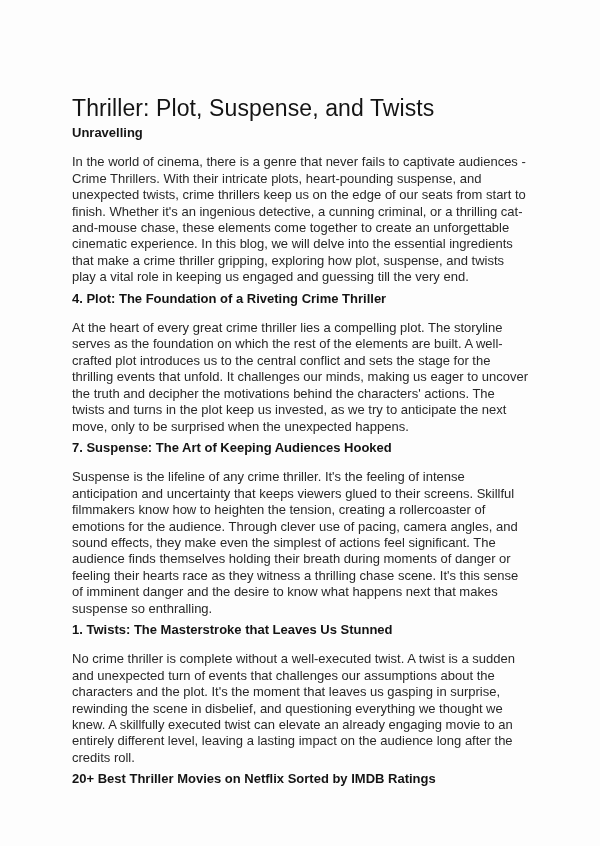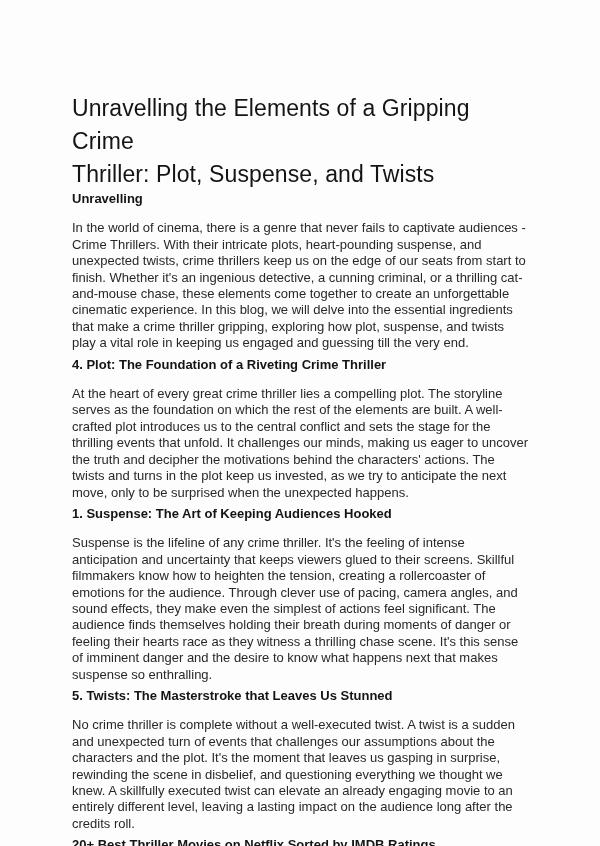--- a/index.html
+++ b/index.html
@@ -52,41 +52,40 @@
   section {
     margin: 0;
   }
 </style>
 </head>
 <body>
 
 <div class="page">
 
   <h1 class="doc-title">
-    <span class="title-line">Unravelling the Elements of a Gripping Crime</span>
     <span class="title-line">Thriller: Plot, Suspense, and Twists</span>
   </h1>
 
   <section>
     <h2 class="doc-heading first">Unravelling</h2>
     <p class="doc-paragraph">In the world of cinema, there is a genre that never fails to captivate audiences - Crime Thrillers. With their intricate plots, heart-pounding suspense, and unexpected twists, crime thrillers keep us on the edge of our seats from start to finish. Whether it's an ingenious detective, a cunning criminal, or a thrilling cat-and-mouse chase, these elements come together to create an unforgettable cinematic experience. In this blog, we will delve into the essential ingredients that make a crime thriller gripping, exploring how plot, suspense, and twists play a vital role in keeping us engaged and guessing till the very end.</p>
   </section>
 
   <section>
     <h2 class="doc-heading">4. Plot: The Foundation of a Riveting Crime Thriller</h2>
     <p class="doc-paragraph">At the heart of every great crime thriller lies a compelling plot. The storyline serves as the foundation on which the rest of the elements are built. A well-crafted plot introduces us to the central conflict and sets the stage for the thrilling events that unfold. It challenges our minds, making us eager to uncover the truth and decipher the motivations behind the characters' actions. The twists and turns in the plot keep us invested, as we try to anticipate the next move, only to be surprised when the unexpected happens.</p>
   </section>
 
   <section>
-    <h2 class="doc-heading">1. Suspense: The Art of Keeping Audiences Hooked</h2>
+    <h2 class="doc-heading">7. Suspense: The Art of Keeping Audiences Hooked</h2>
     <p class="doc-paragraph">Suspense is the lifeline of any crime thriller. It's the feeling of intense anticipation and uncertainty that keeps viewers glued to their screens. Skillful filmmakers know how to heighten the tension, creating a rollercoaster of emotions for the audience. Through clever use of pacing, camera angles, and sound effects, they make even the simplest of actions feel significant. The audience finds themselves holding their breath during moments of danger or feeling their hearts race as they witness a thrilling chase scene. It's this sense of imminent danger and the desire to know what happens next that makes suspense so enthralling.</p>
   </section>
 
   <section>
-    <h2 class="doc-heading">5. Twists: The Masterstroke that Leaves Us Stunned</h2>
+    <h2 class="doc-heading">1. Twists: The Masterstroke that Leaves Us Stunned</h2>
     <p class="doc-paragraph">No crime thriller is complete without a well-executed twist. A twist is a sudden and unexpected turn of events that challenges our assumptions about the characters and the plot. It's the moment that leaves us gasping in surprise, rewinding the scene in disbelief, and questioning everything we thought we knew. A skillfully executed twist can elevate an already engaging movie to an entirely different level, leaving a lasting impact on the audience long after the credits roll.</p>
   </section>
 
   <section>
     <h2 class="doc-heading">20+ Best Thriller Movies on Netflix Sorted by IMDB Ratings</h2>
   </section>
 
 </div>
 
 </body></html>

